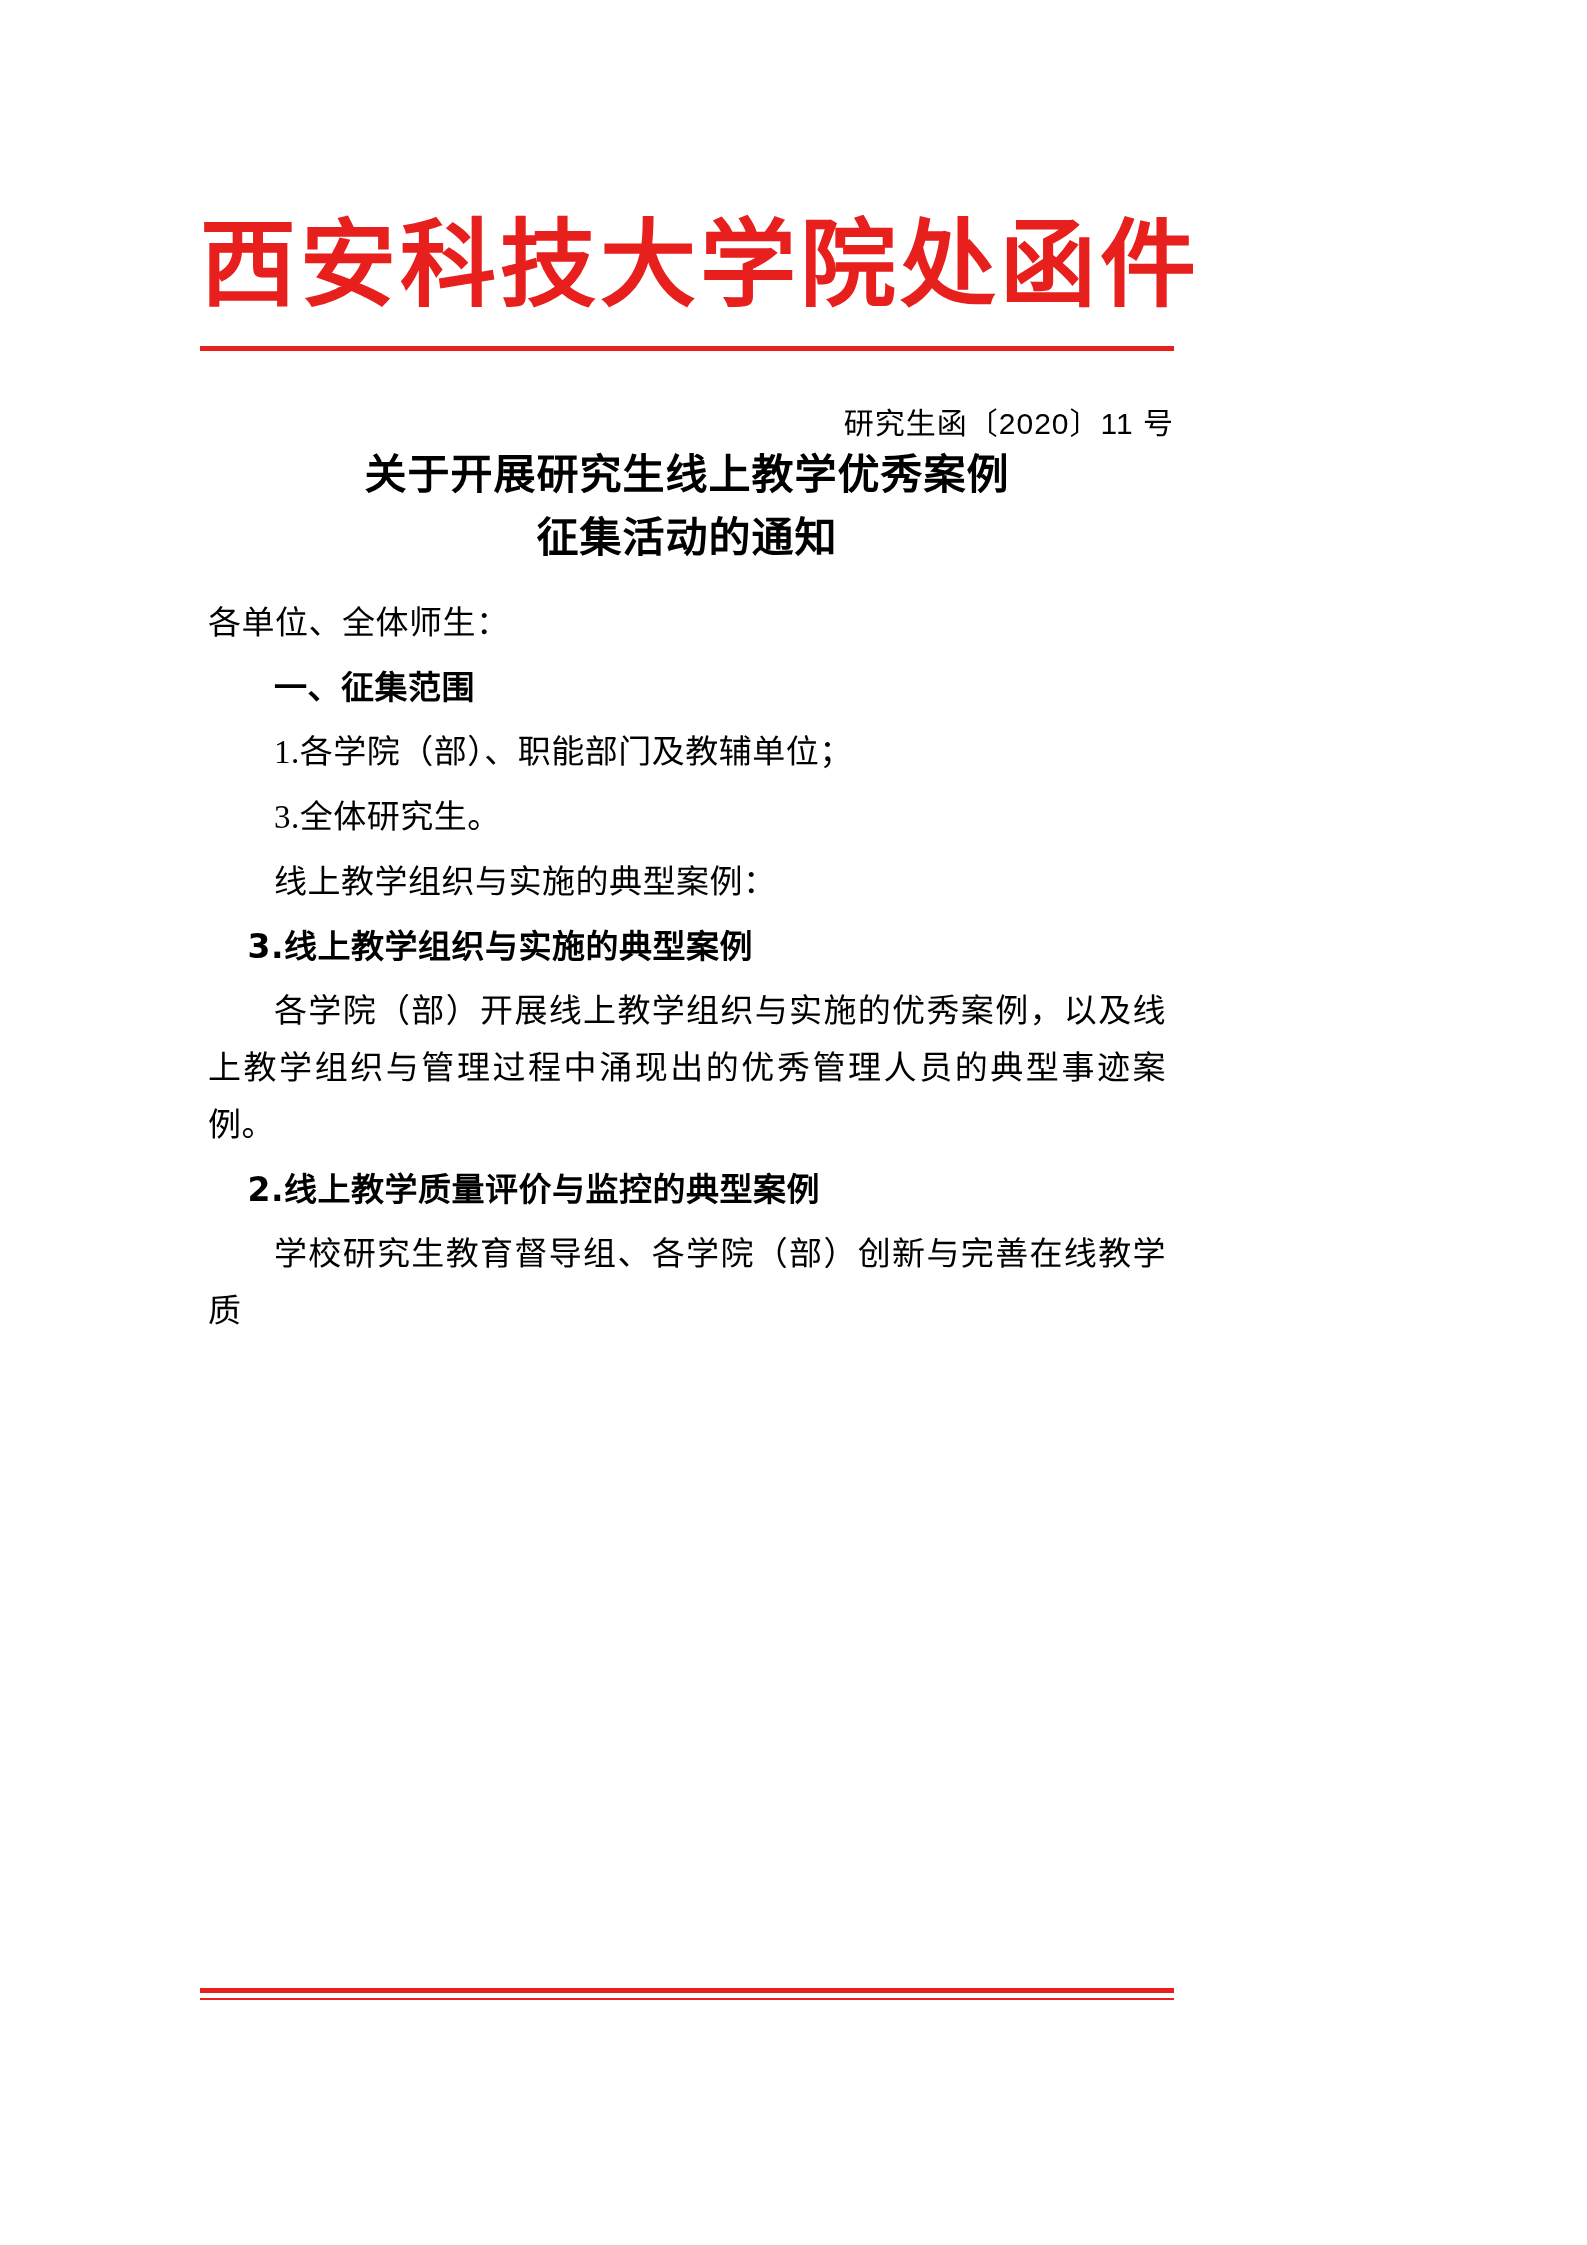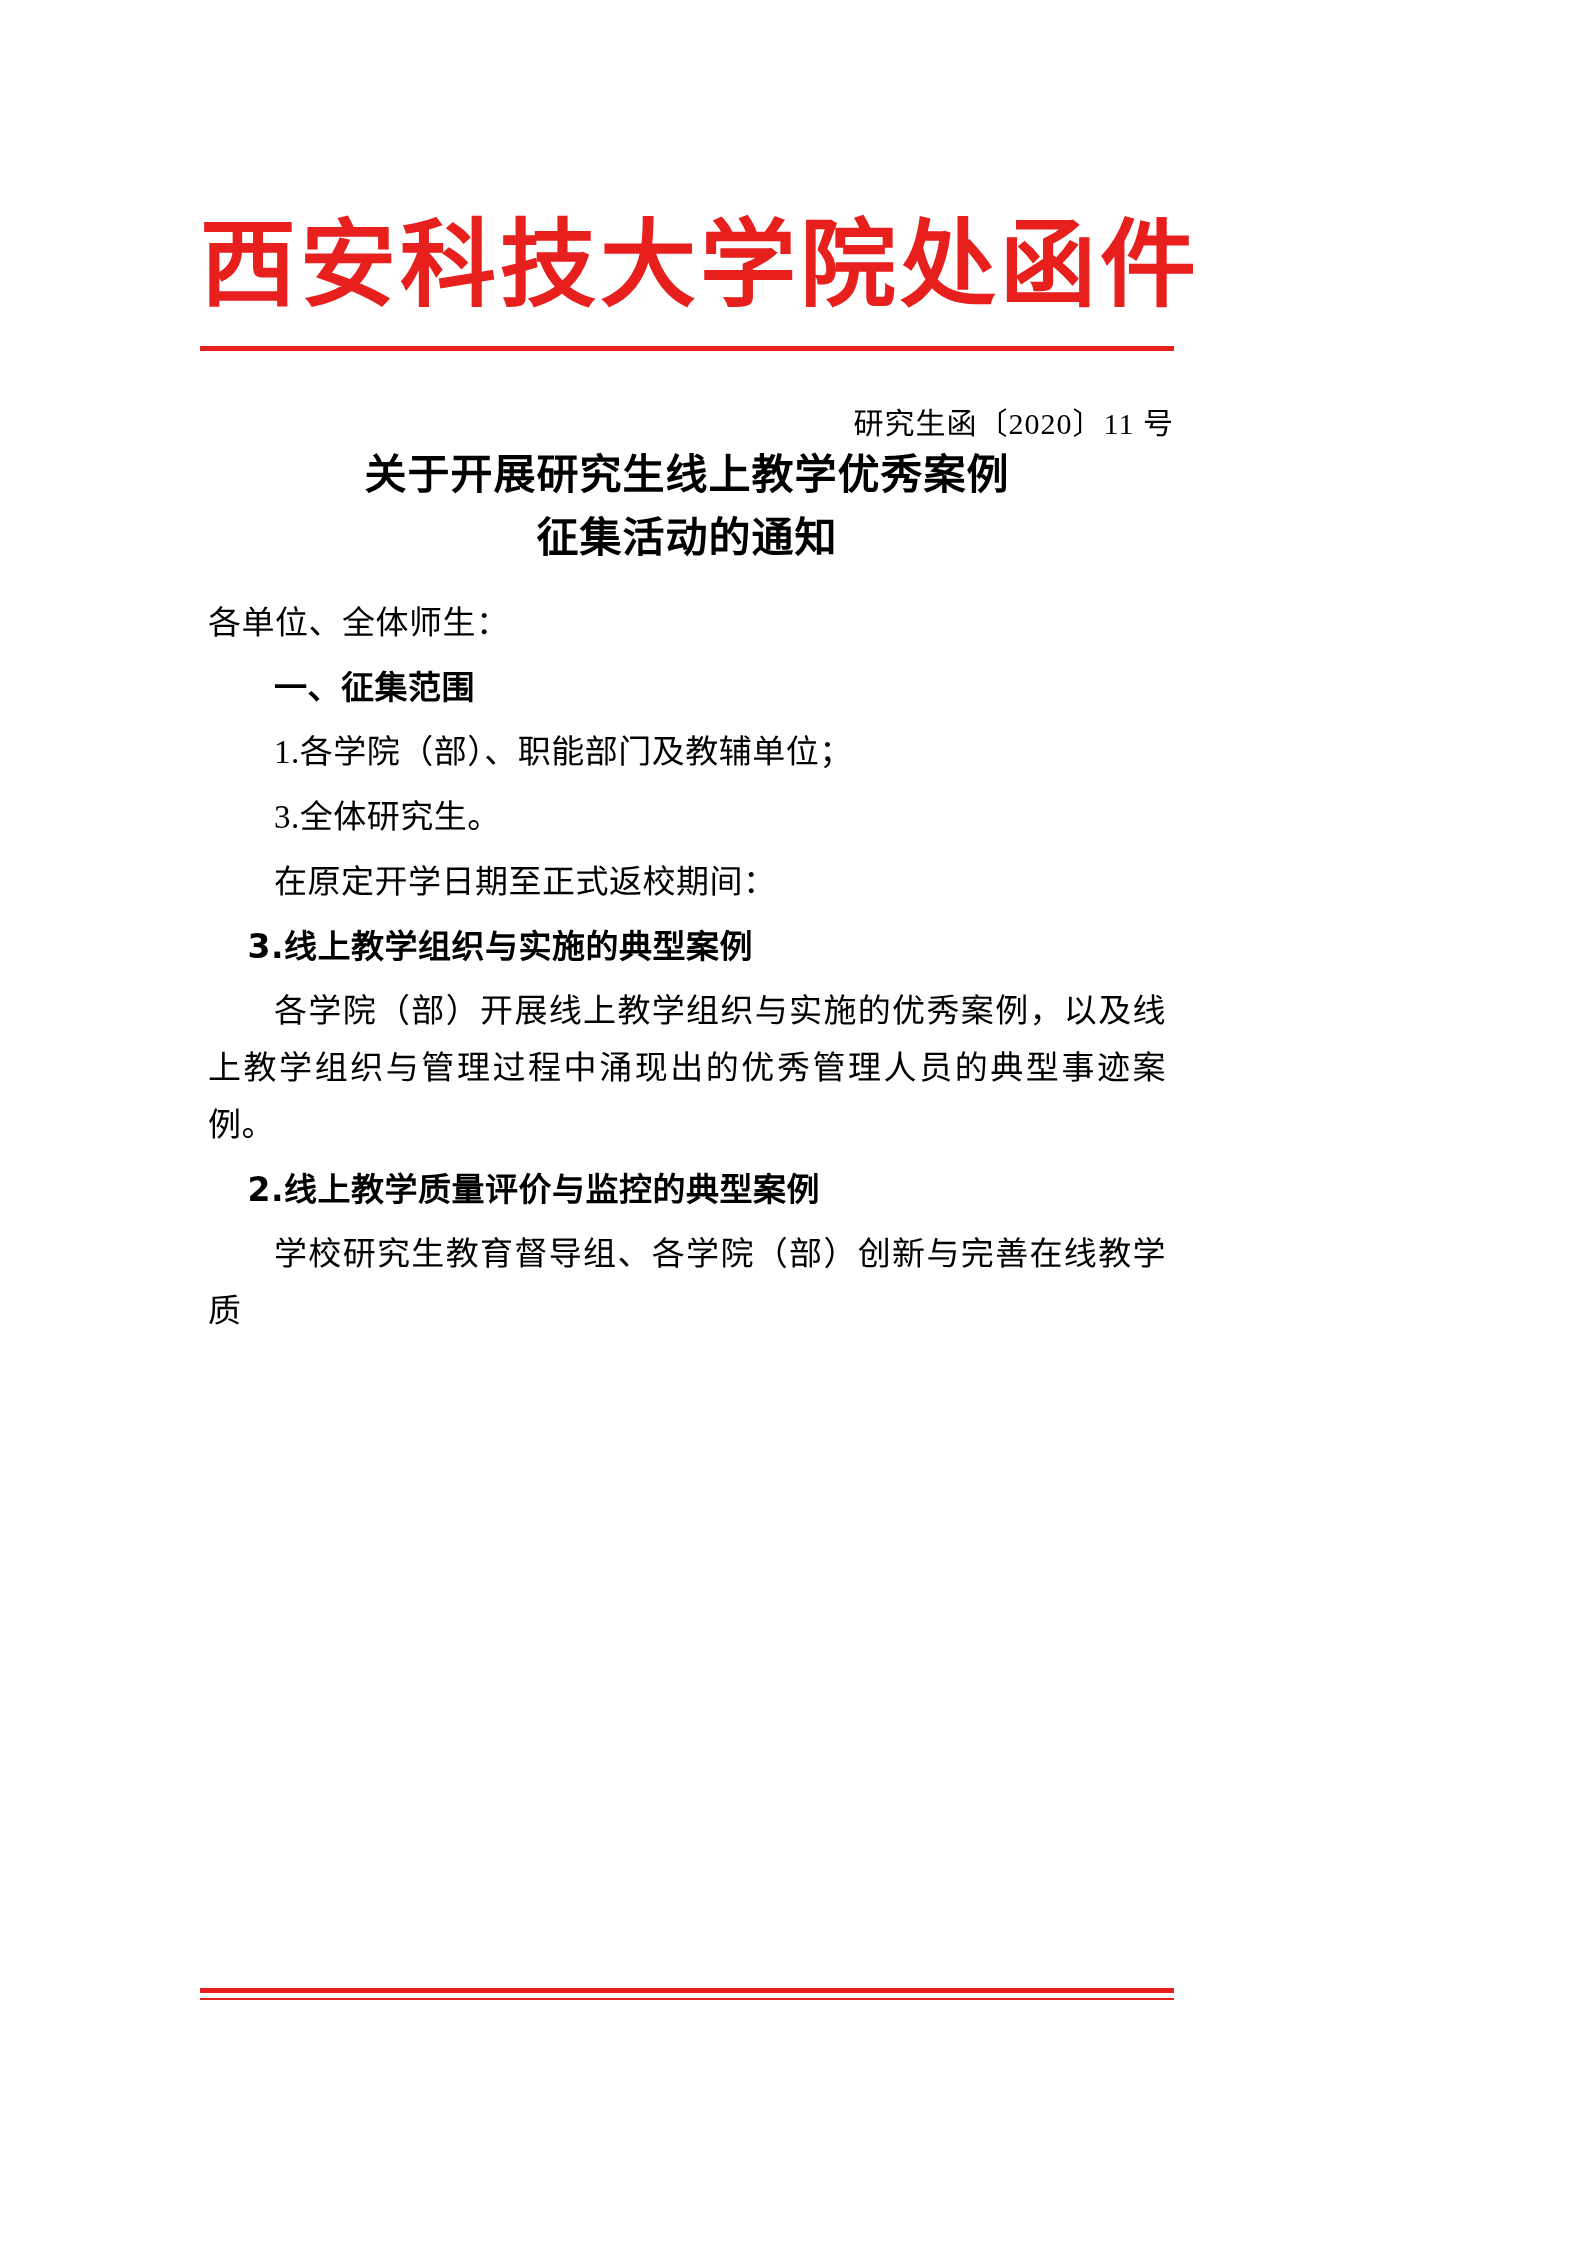--- a/index.html
+++ b/index.html
@@ -44,21 +44,21 @@
     background: #e8201d;
     width: 100%;
   }
 
   
   .doc-number {
     margin-top: 48px;
     text-align: right;
     font-size: 30px;
     letter-spacing: 1px;
-    font-family: Liberation Serif, serif;
+    font-family: Liberation Sans, sans-serif;
   }
 
   
   .doc-title {
     text-align: center;
     font-family: "DejaVu Sans", "Liberation Sans", sans-serif;
     font-weight: bold;
     font-size: 42px;
     line-height: 1.5;
     letter-spacing: 1px;
@@ -132,21 +132,21 @@
     <span class="line2">征集活动的通知</span>
   </div>
 
   <div class="body-text">
     <p class="salutation">各单位、全体师生：</p>
 
     <p class="heading">一、征集范围</p>
     <p class="indent">1.各学院（部）、职能部门及教辅单位；</p>
     <p class="indent">3.全体研究生。</p>
 
-    <p class="indent">在原定开学日期至正式返校期间：</p>
+    <p class="indent">线上教学组织与实施的典型案例：</p>
 
     <p class="subheading">3.线上教学组织与实施的典型案例</p>
     <p class="indent">各学院（部）开展线上教学组织与实施的优秀案例，以及线上教学组织与管理过程中涌现出的优秀管理人员的典型事迹案例。</p>
 
     <p class="subheading">2.线上教学质量评价与监控的典型案例</p>
     <p class="indent">学校研究生教育督导组、各学院（部）创新与完善在线教学质</p>
   </div>
 
   <div class="footer-rules">
     <div class="footer-rule-thick"></div>

